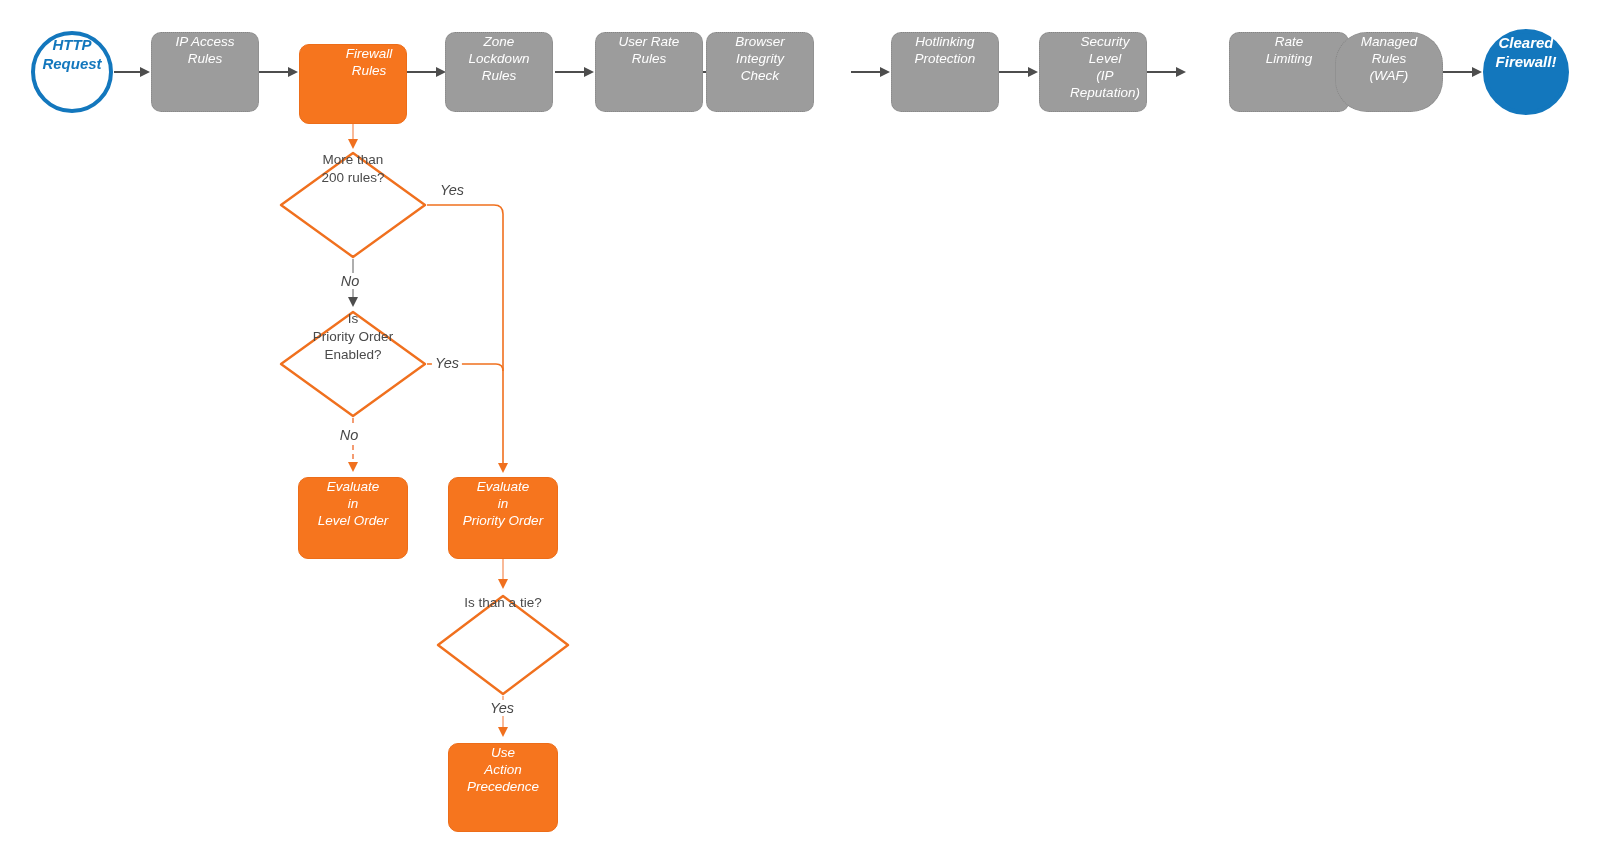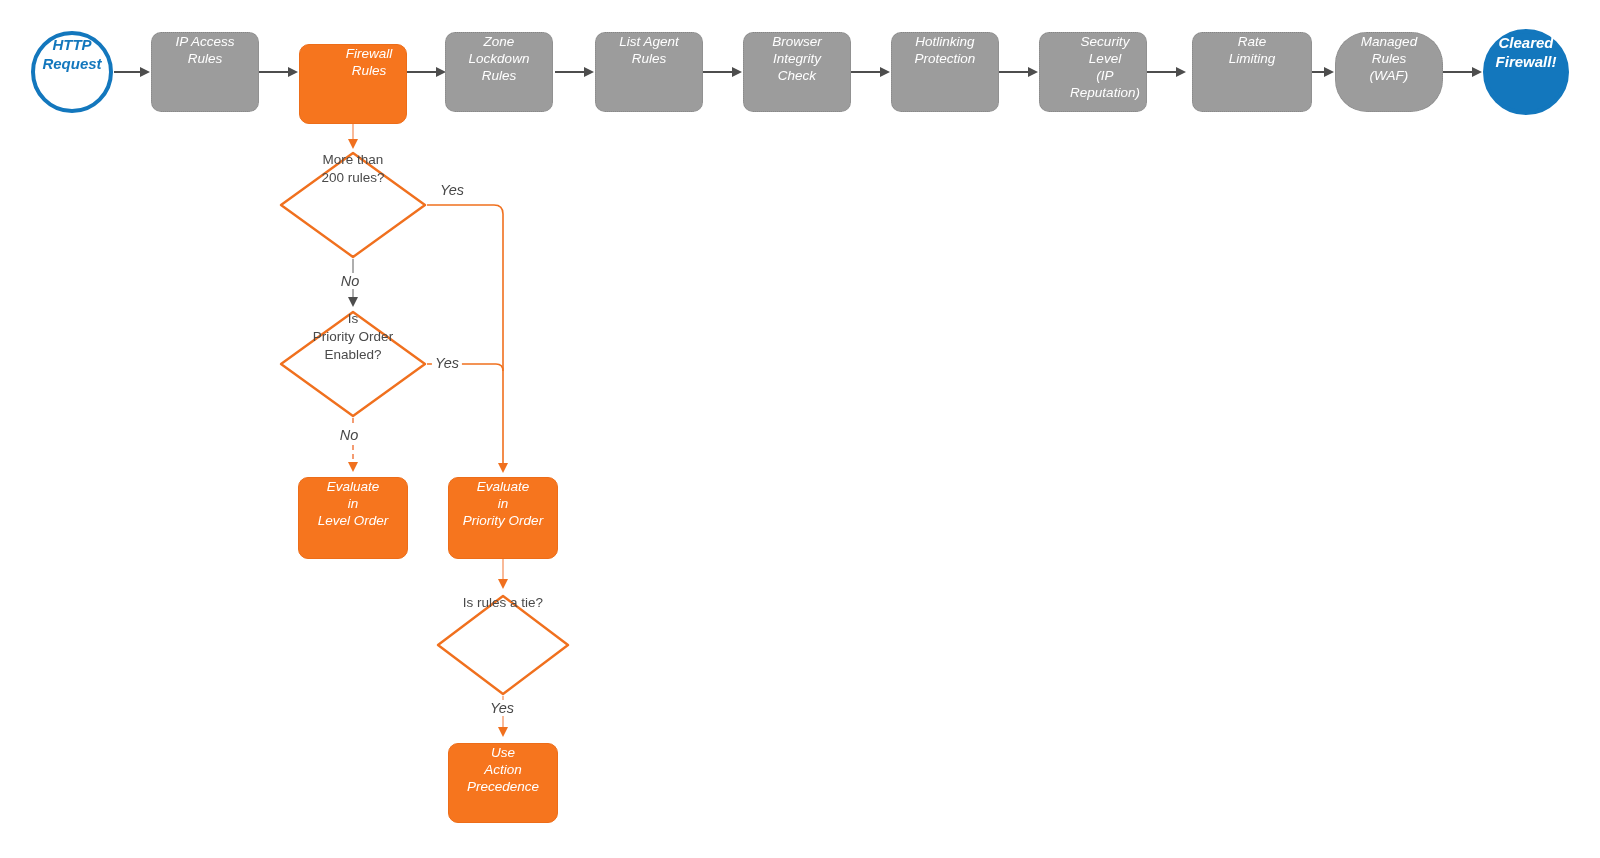--- a/index.html
+++ b/index.html
@@ -81,45 +81,45 @@
       </div>
       <div class="node process gray" style="left: 445px; top: 32px; width: 108px; height: 80px;">
         <div class="nlabel">
           <span>Zone</span>
           <span>Lockdown</span>
           <span>Rules</span>
         </div>
       </div>
       <div class="node process gray" style="left: 595px; top: 32px; width: 108px; height: 80px;">
         <div class="nlabel">
-          <span>List Agent</span>
+          <span>User Rate</span>
           <span>Rules</span>
         </div>
       </div>
-      <div class="node process gray" style="left: 743px; top: 32px; width: 108px; height: 80px;">
+      <div class="node process gray" style="left: 706px; top: 32px; width: 108px; height: 80px;">
         <div class="nlabel">
           <span>Browser</span>
           <span>Integrity</span>
           <span>Check</span>
         </div>
       </div>
       <div class="node process gray" style="left: 891px; top: 32px; width: 108px; height: 80px;">
         <div class="nlabel">
           <span>Hotlinking</span>
           <span>Protection</span>
         </div>
       </div>
       <div class="node process gray" style="left: 1039px; top: 32px; width: 108px; height: 80px; padding-left: 24px;">
         <div class="nlabel">
           <span>Security</span>
           <span>Level</span>
           <span>(IP Reputation)</span>
         </div>
       </div>
-      <div class="node process gray" style="left: 1192px; top: 32px; width: 120px; height: 80px;">
+      <div class="node process gray" style="left: 1229px; top: 32px; width: 120px; height: 80px;">
         <div class="nlabel">
           <span>Rate</span>
           <span>Limiting</span>
         </div>
       </div>
       <div class="node process gray" style="left: 1335px; top: 32px; width: 108px; height: 80px; border-radius: 32px;">
         <div class="nlabel">
           <span>Managed</span>
           <span>Rules</span>
           <span>(WAF)</span>
@@ -162,24 +162,24 @@
           <span>Evaluate</span>
           <span>in</span>
           <span>Priority Order</span>
         </div>
       </div>
       <div class="node decision" style="left: 436px; top: 594px; width: 134px; height: 102px;">
         <svg width="134" height="102" viewBox="0 0 134 102">
           <polygon points="67,2 132,51 67,100 2,51" fill="#ffffff" stroke="#F0701E" stroke-width="2.4" stroke-linejoin="round"></polygon>
         </svg>
         <div class="nlabel">
-          <span>Is rules a tie?</span>
+          <span>Is than a tie?</span>
         </div>
       </div>
-      <div class="node process orange" style="left: 448px; top: 743px; width: 110px; height: 80px;">
+      <div class="node process orange" style="left: 448px; top: 743px; width: 110px; height: 89px;">
         <div class="nlabel">
           <span>Use</span>
           <span>Action</span>
           <span>Precedence</span>
         </div>
       </div>
     </div>
   <div id="label-layer">
       <span class="elabel" style="left: 452px; top: 190px;">Yes</span>
       <span class="elabel" style="left: 350px; top: 281px;">No</span>

